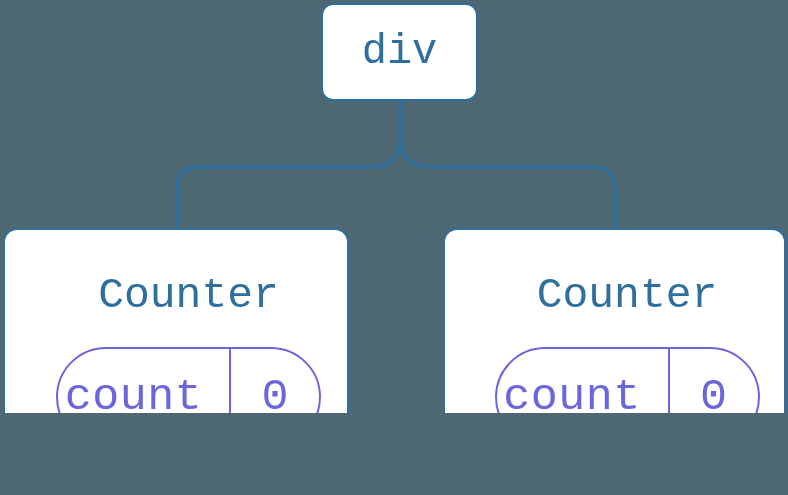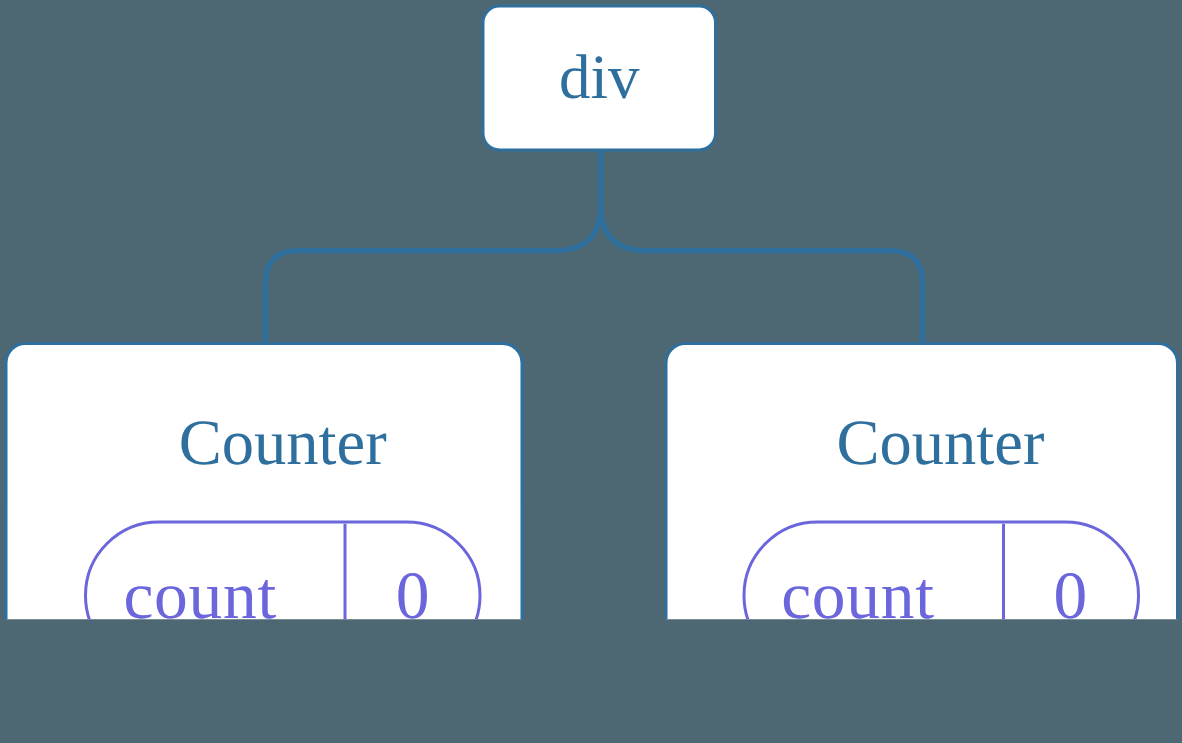--- a/index.html
+++ b/index.html
@@ -9,21 +9,21 @@
     --card-bg: #FFFFFF;
   }
   * { margin: 0; padding: 0; box-sizing: border-box; }
   html, body { background: var(--bg); }
   .stage {
     position: relative;
     width: 788px;
     height: 413px;
     background: var(--bg);
     overflow: hidden;
-    font-family: Liberation Serif, serif;
+    font-family: Liberation Mono, monospace;
   }
   svg.connectors {
     position: absolute;
     left: 0; top: 0;
     width: 788px; height: 495px;
   }
   svg.connectors path {
     fill: none;
     stroke: var(--blue);
     stroke-width: 3.5;

